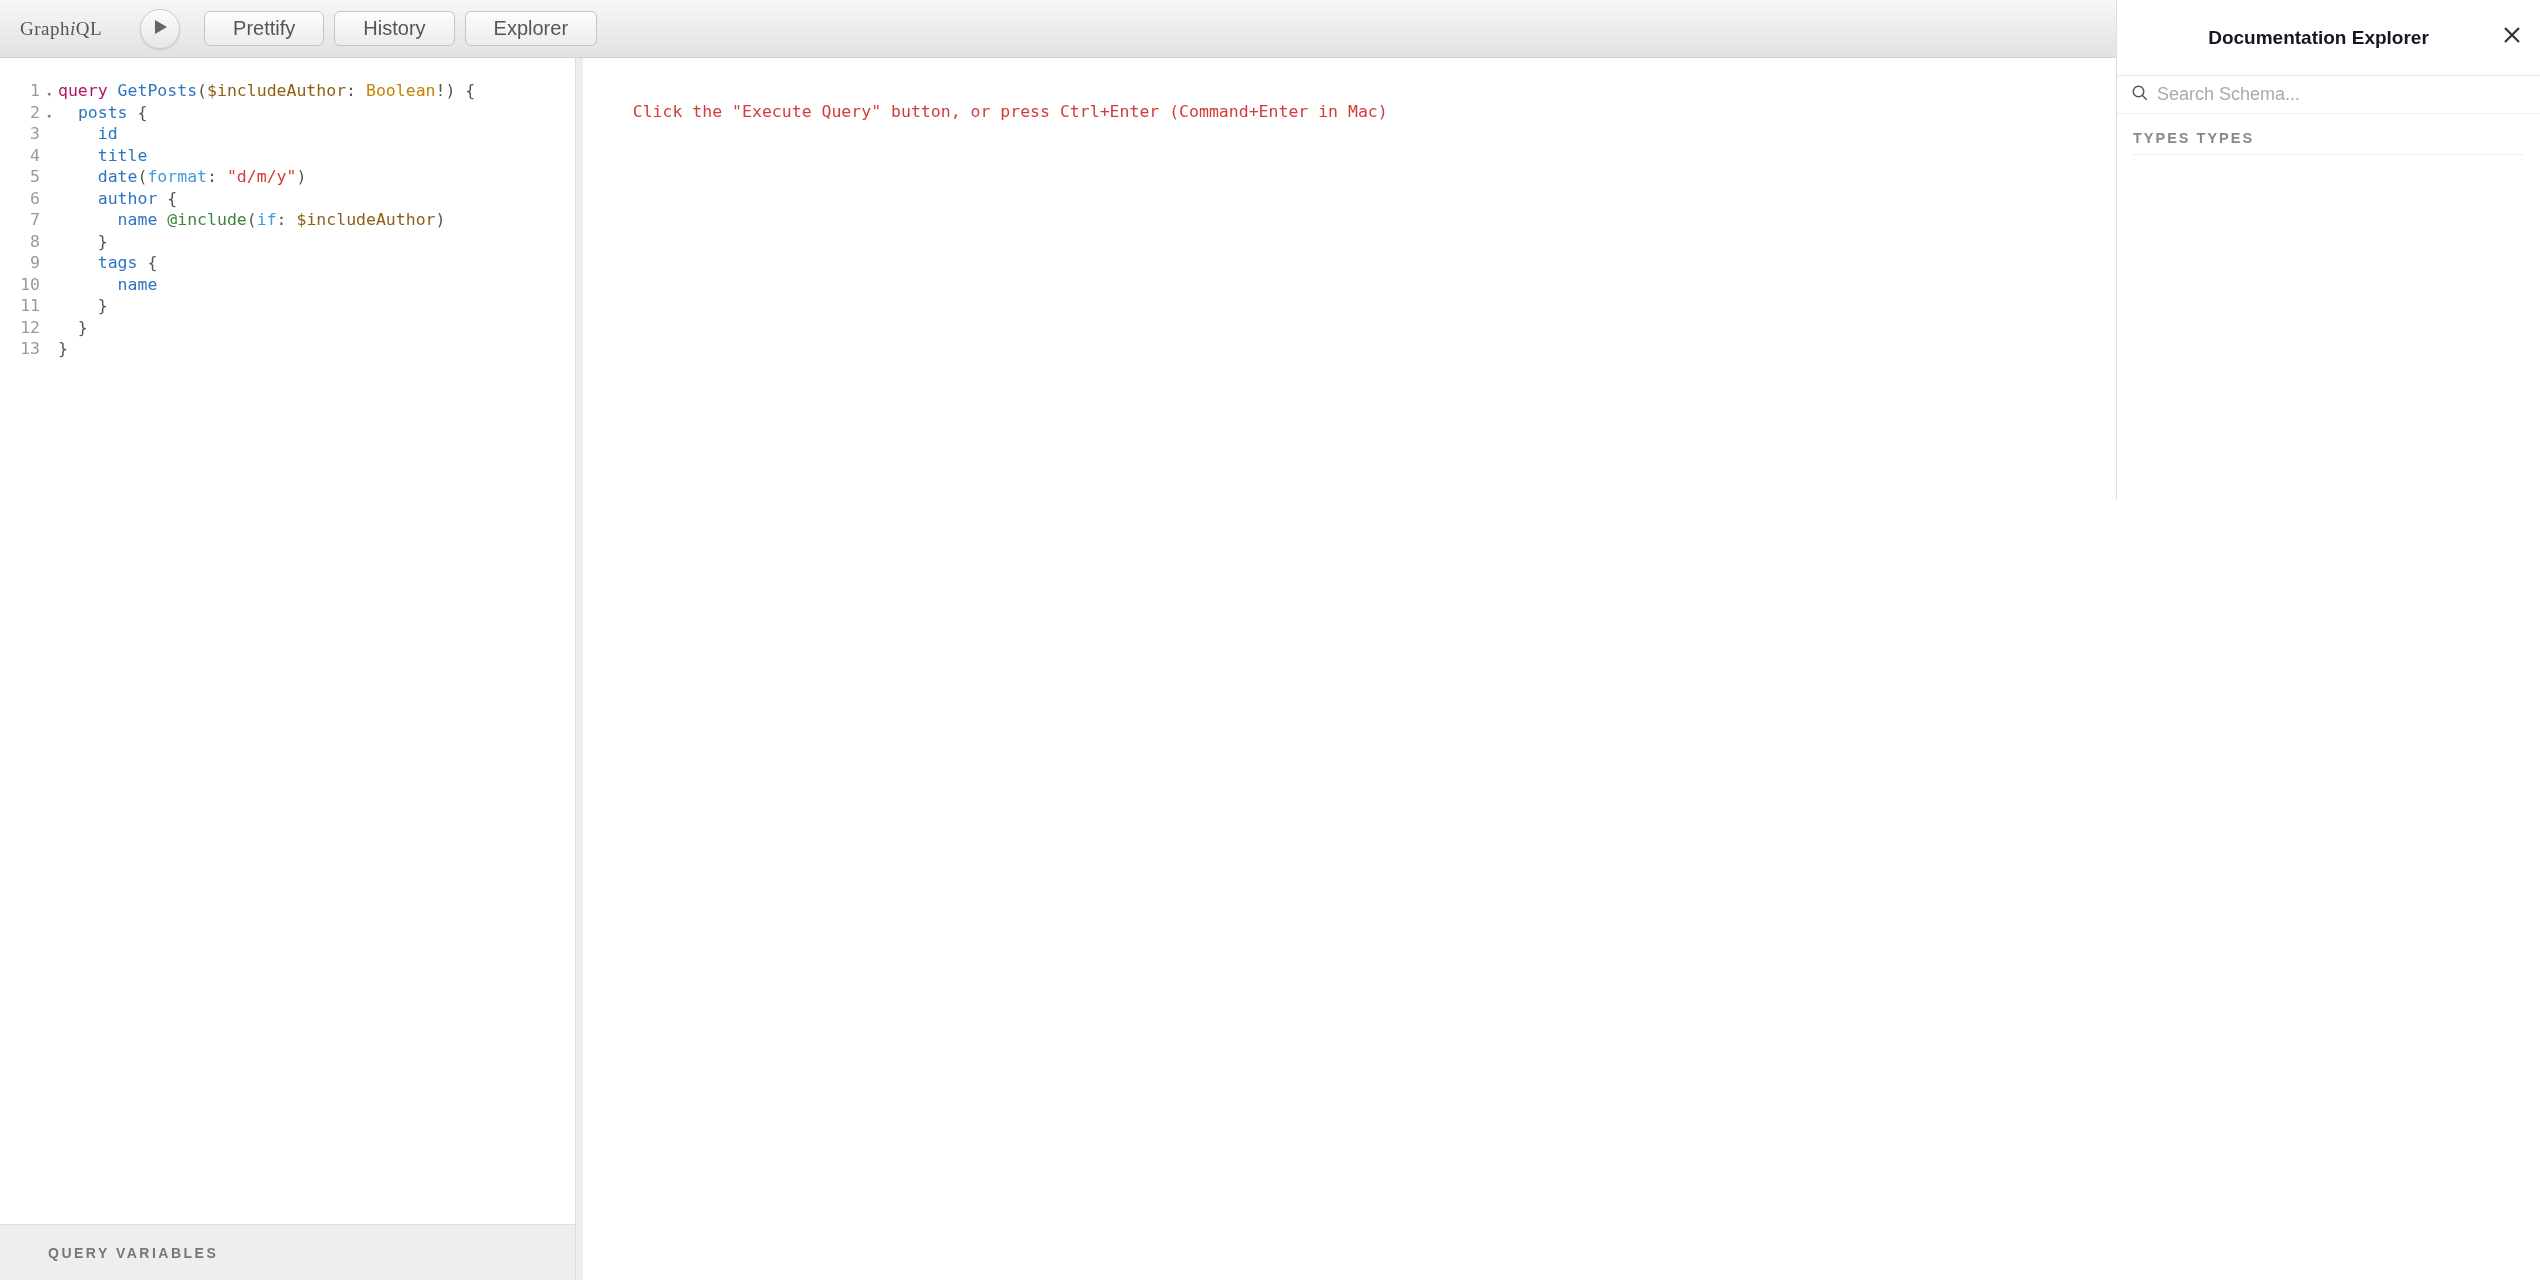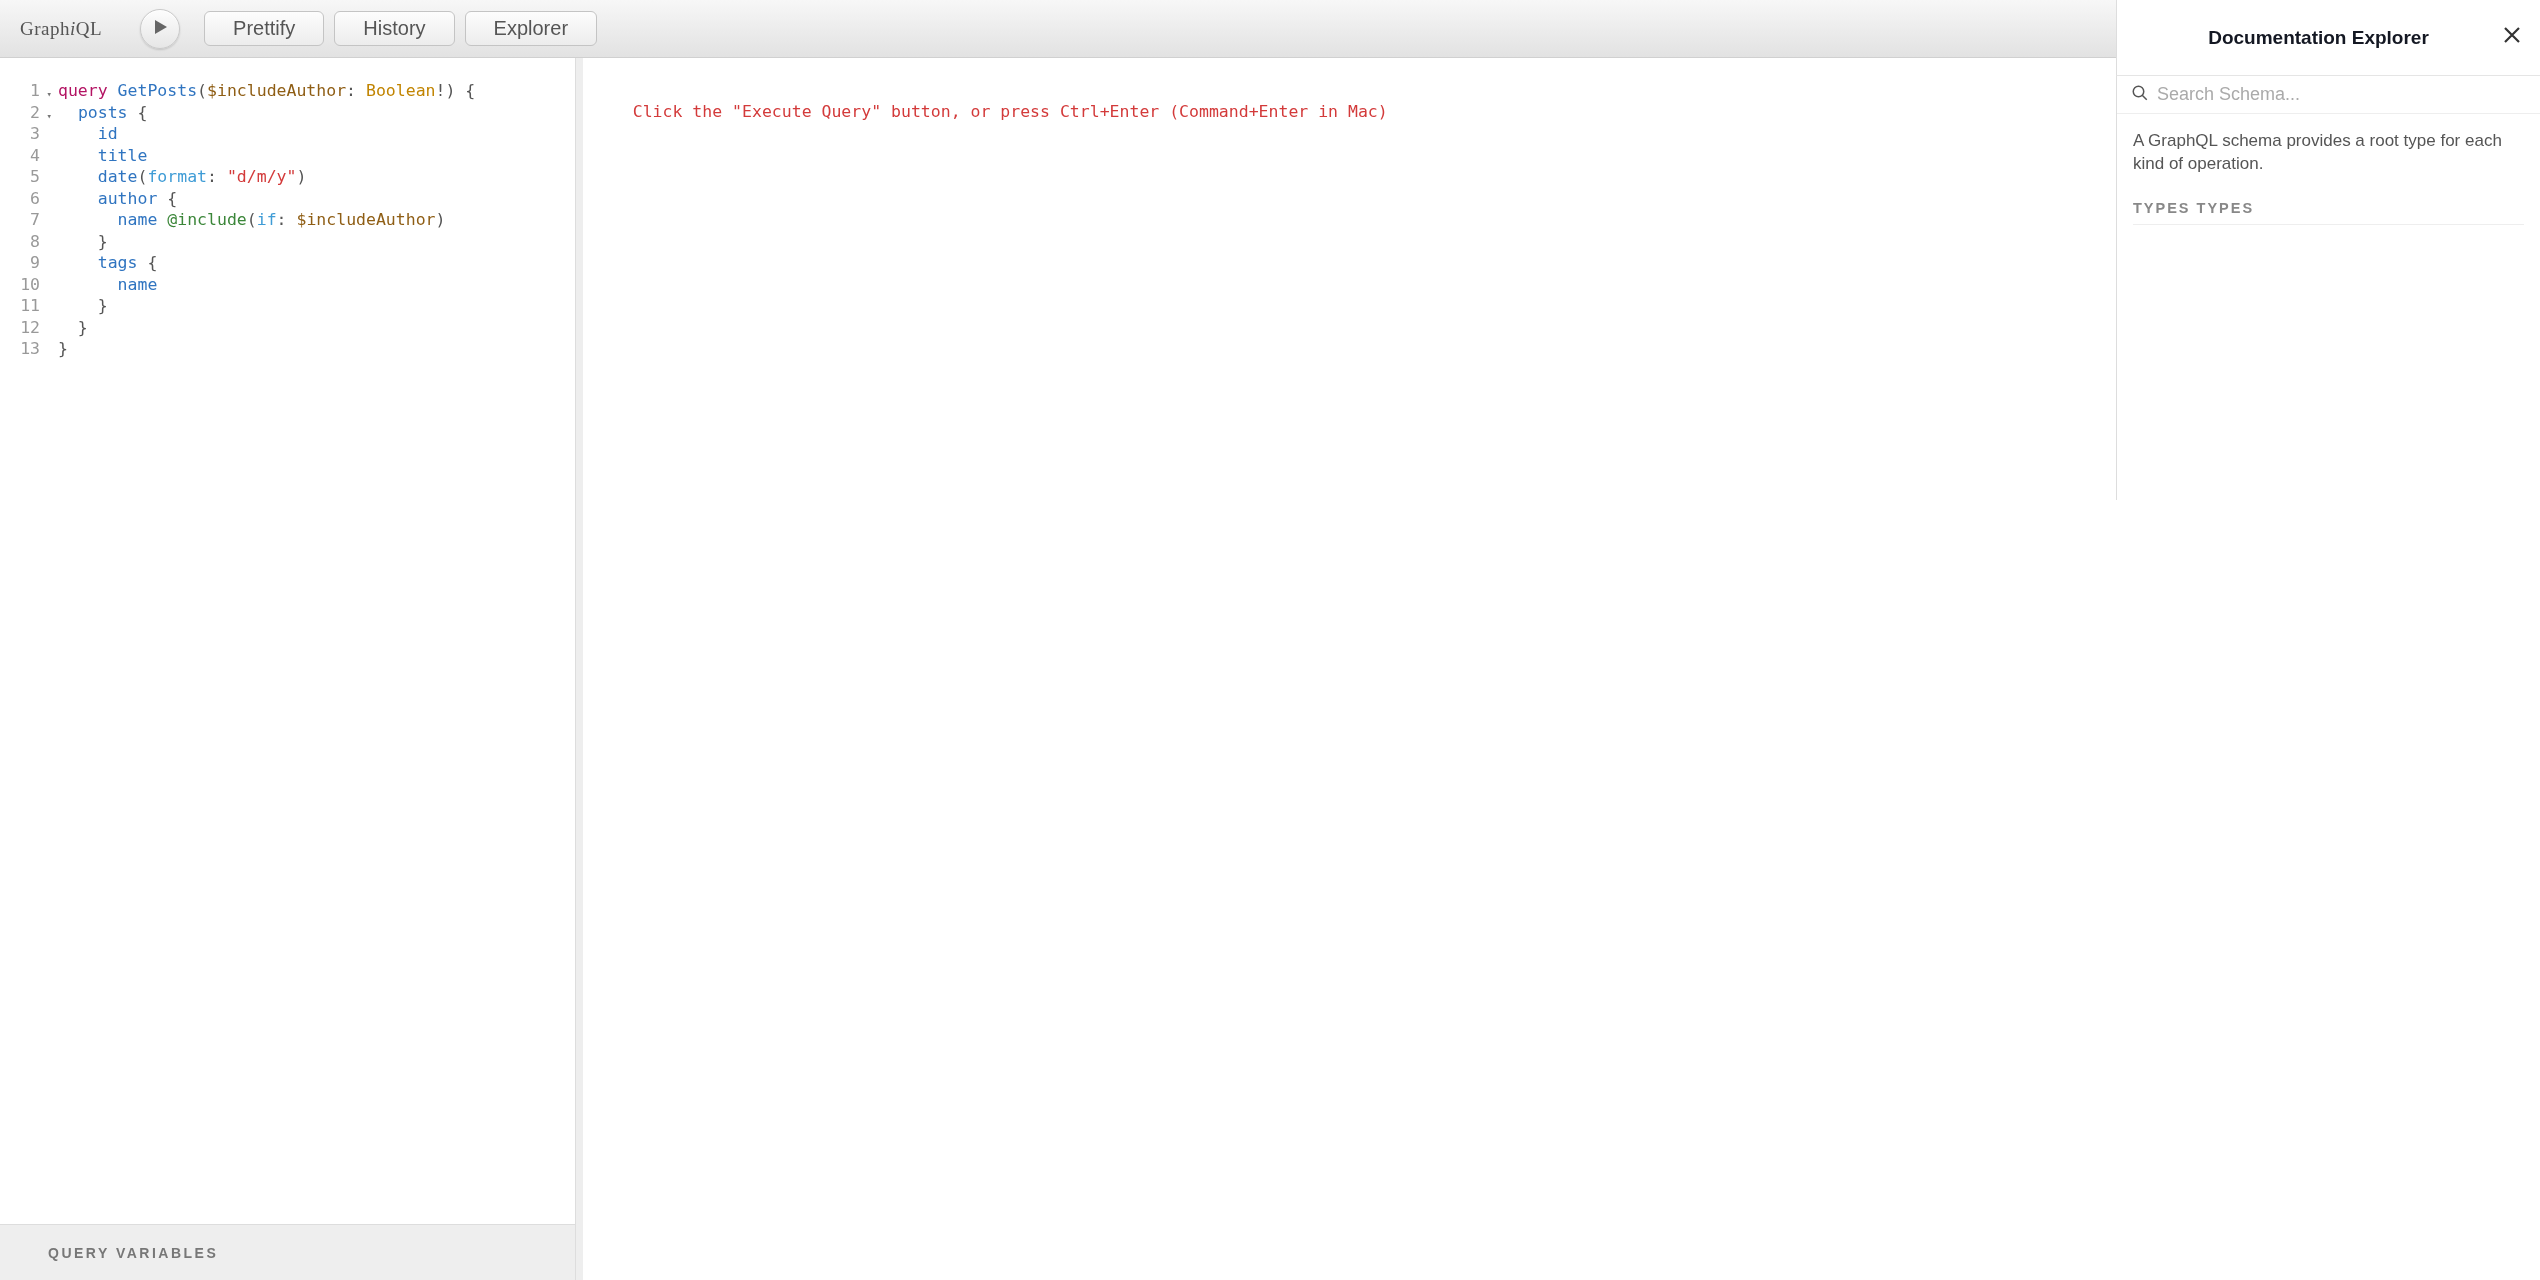--- a/index.html
+++ b/index.html
@@ -246,18 +246,17 @@
       <div class="docs-search">
         <span>
           <svg viewBox="0 0 24 24">
               <circle cx="10" cy="10" r="7"></circle>
               <line x1="21" y1="21" x2="15" y2="15"></line>
             </svg>
         </span>
         <input placeholder="Search Schema..." style="">
       </div>
       <div class="docs-body">
-        <p>A GraphQL schema provides a root type for each kind of operation.</p>
         <div class="docs-section-title">TYPES TYPES</div>
       </div>
     </div>
   </div>
 </div>
 
 </body></html>

